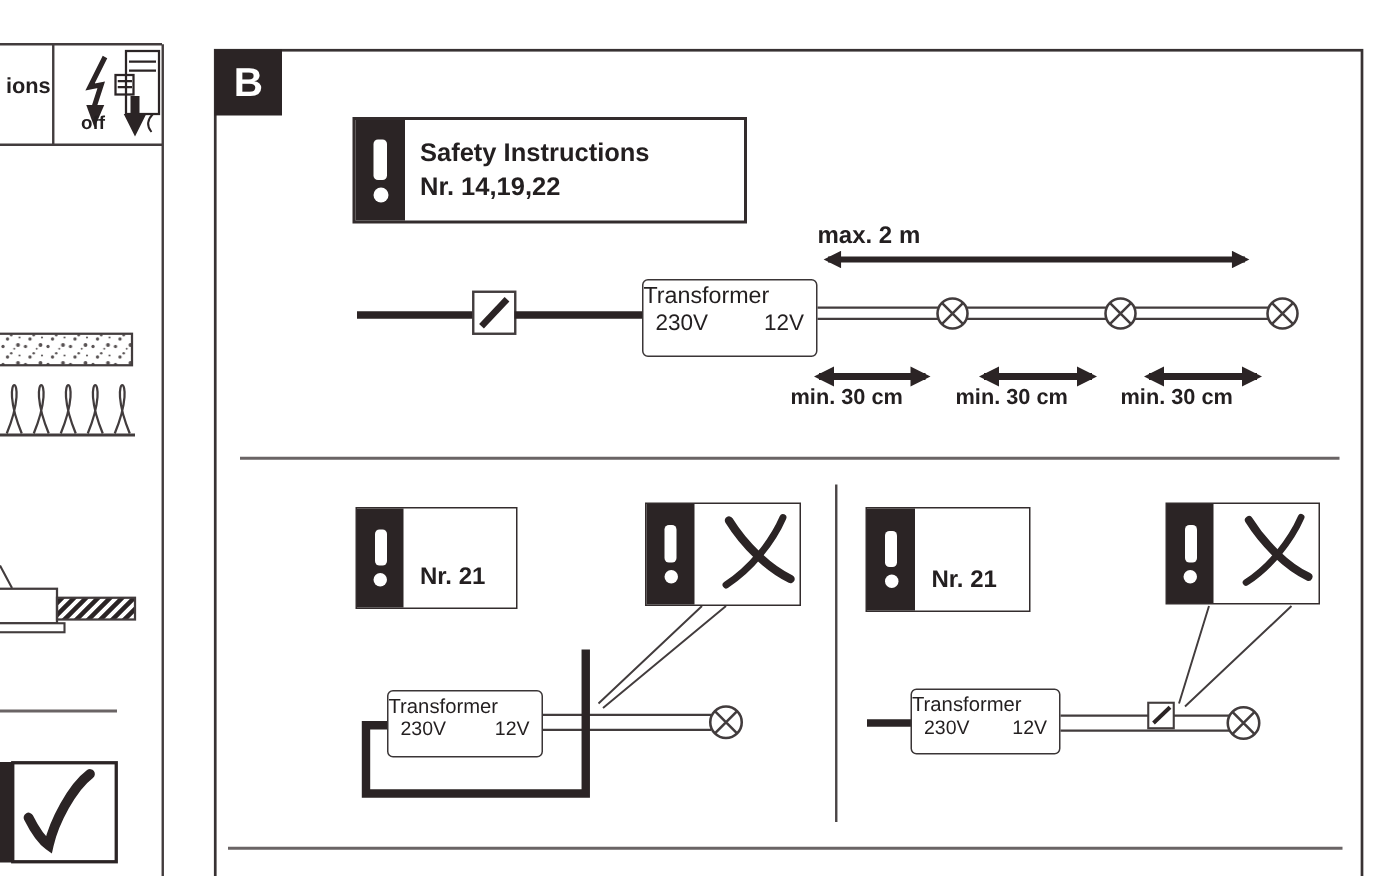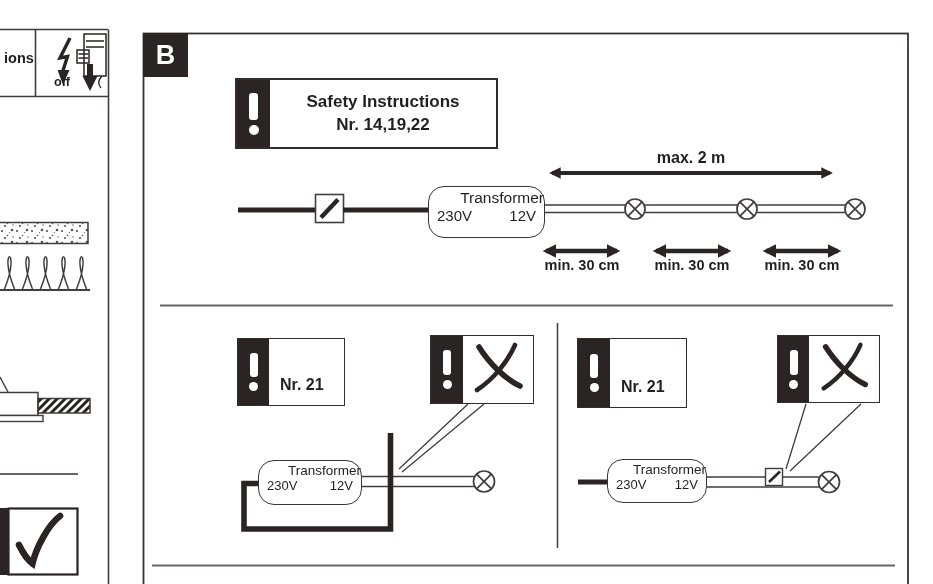--- a/index.html
+++ b/index.html
@@ -8,29 +8,29 @@
     overflow:hidden; font-family:Liberation Sans, sans-serif; color:#231f20;
   }
   .abs { position:absolute; }
   svg.layer { position:absolute; left:0; top:0; }
 
   
   .note-box { position:absolute; display:flex; background:#fff; border:2px solid #332c2d; box-sizing:border-box; }
   .note-band { background:#2b2425; display:flex; flex-direction:column; align-items:center; justify-content:center; gap:5px; flex:0 0 auto; }
   .excl-bar { width:9px; height:27px; background:#fff; border-radius:3px; }
   .excl-dot { width:10px; height:10px; background:#fff; border-radius:50%; }
-  .note-text { flex:1; display:flex; flex-direction:column; align-items:center; justify-content:center; font-weight:bold; line-height:1.3; }
+  .note-text { flex:1; display:flex; flex-direction:column; align-items:flex-start; justify-content:center; font-weight:bold; line-height:1.3;padding-left:10px; }
   .note-text.left-low { align-items:flex-start; justify-content:flex-end; padding:0 0 9px 11px; }
 
   
-  .xfmr { position:absolute; box-sizing:border-box; border:1.7px solid #3a3536; border-radius:16px; background:#fff; text-align:right; }
+  .xfmr { position:absolute; box-sizing:border-box; border:1.7px solid #3a3536; border-radius:4px; background:#fff; text-align:left; }
   .xfmr .name { margin-top:2px; }
   .xfmr .volts { display:flex; justify-content:space-between; padding:0 8px; }
 
-  .measure-label { position:absolute; font-weight:bold; text-align:center; white-space:nowrap; }
+  .measure-label { position:absolute; font-weight:bold; text-align:left; white-space:nowrap; }
   .b-tab { position:absolute; left:143px; top:33px; width:45px; height:44px; background:#2b2425;
            color:#fff; font-weight:bold; font-size:27px; display:flex; align-items:center; justify-content:center; }
   .small-text { position:absolute; font-weight:bold; }
 </style>
 </head>
 <body>
 
 <div class="stage">
 
   <svg class="layer" width="933" height="584" viewBox="0 0 933 584">

